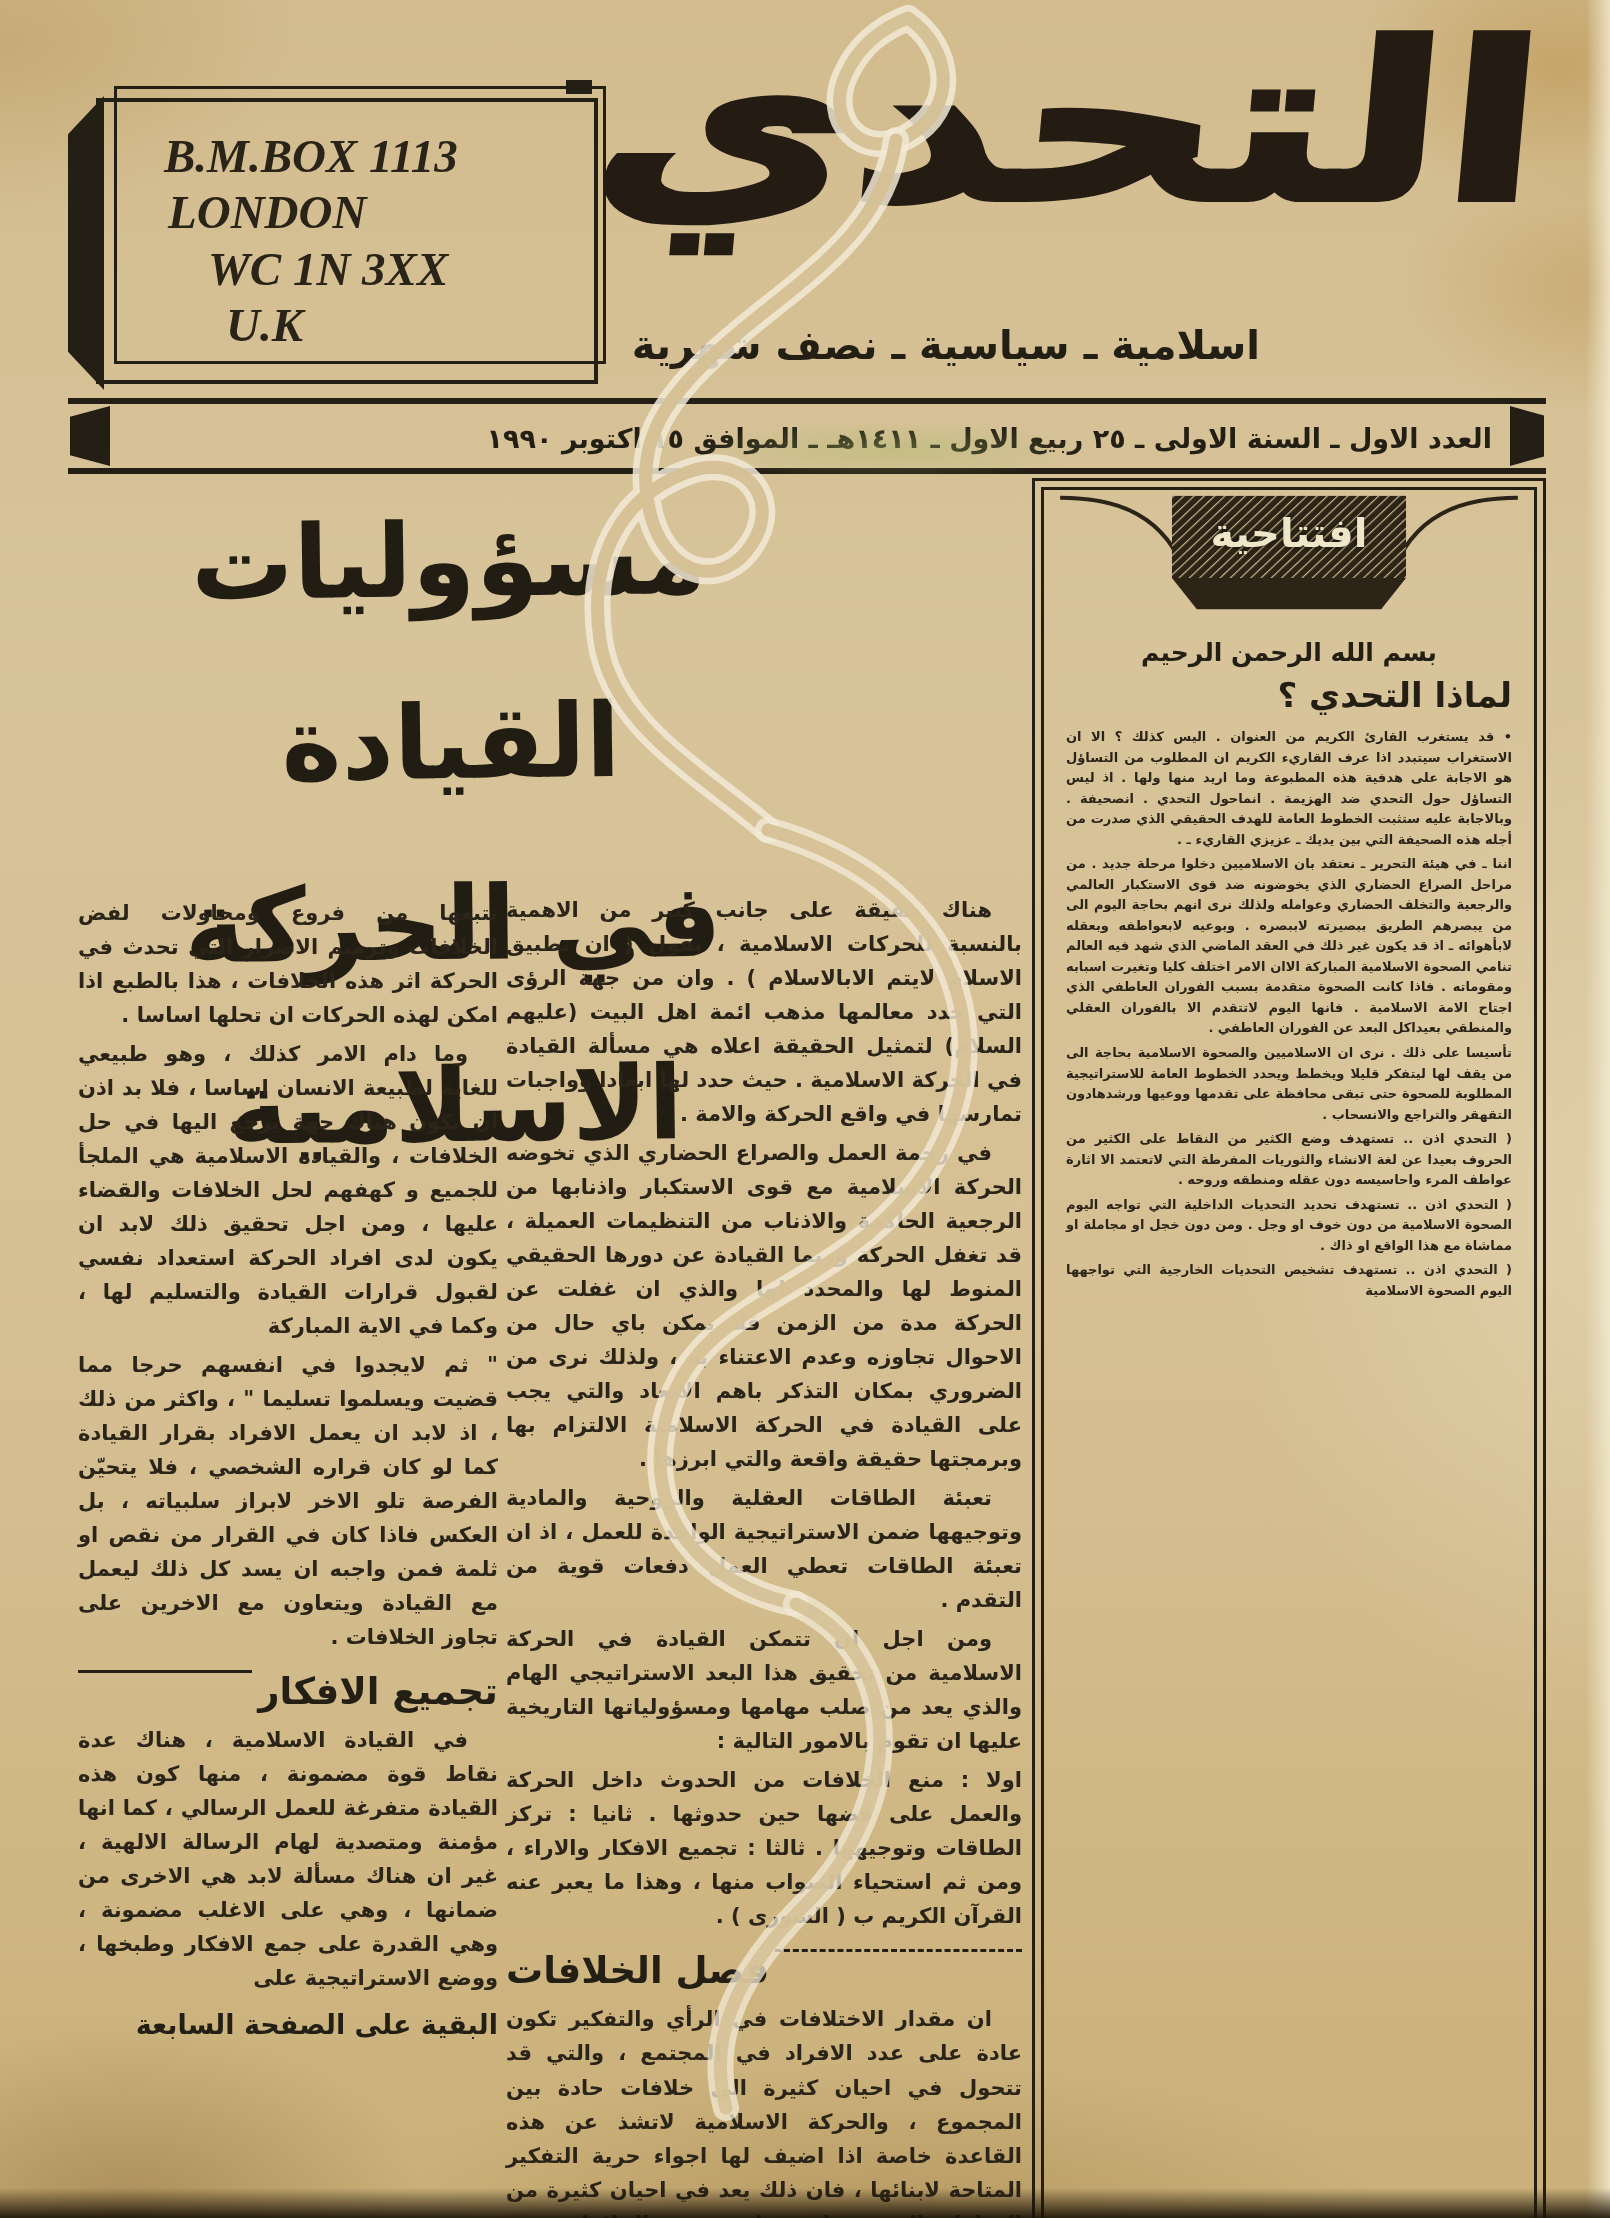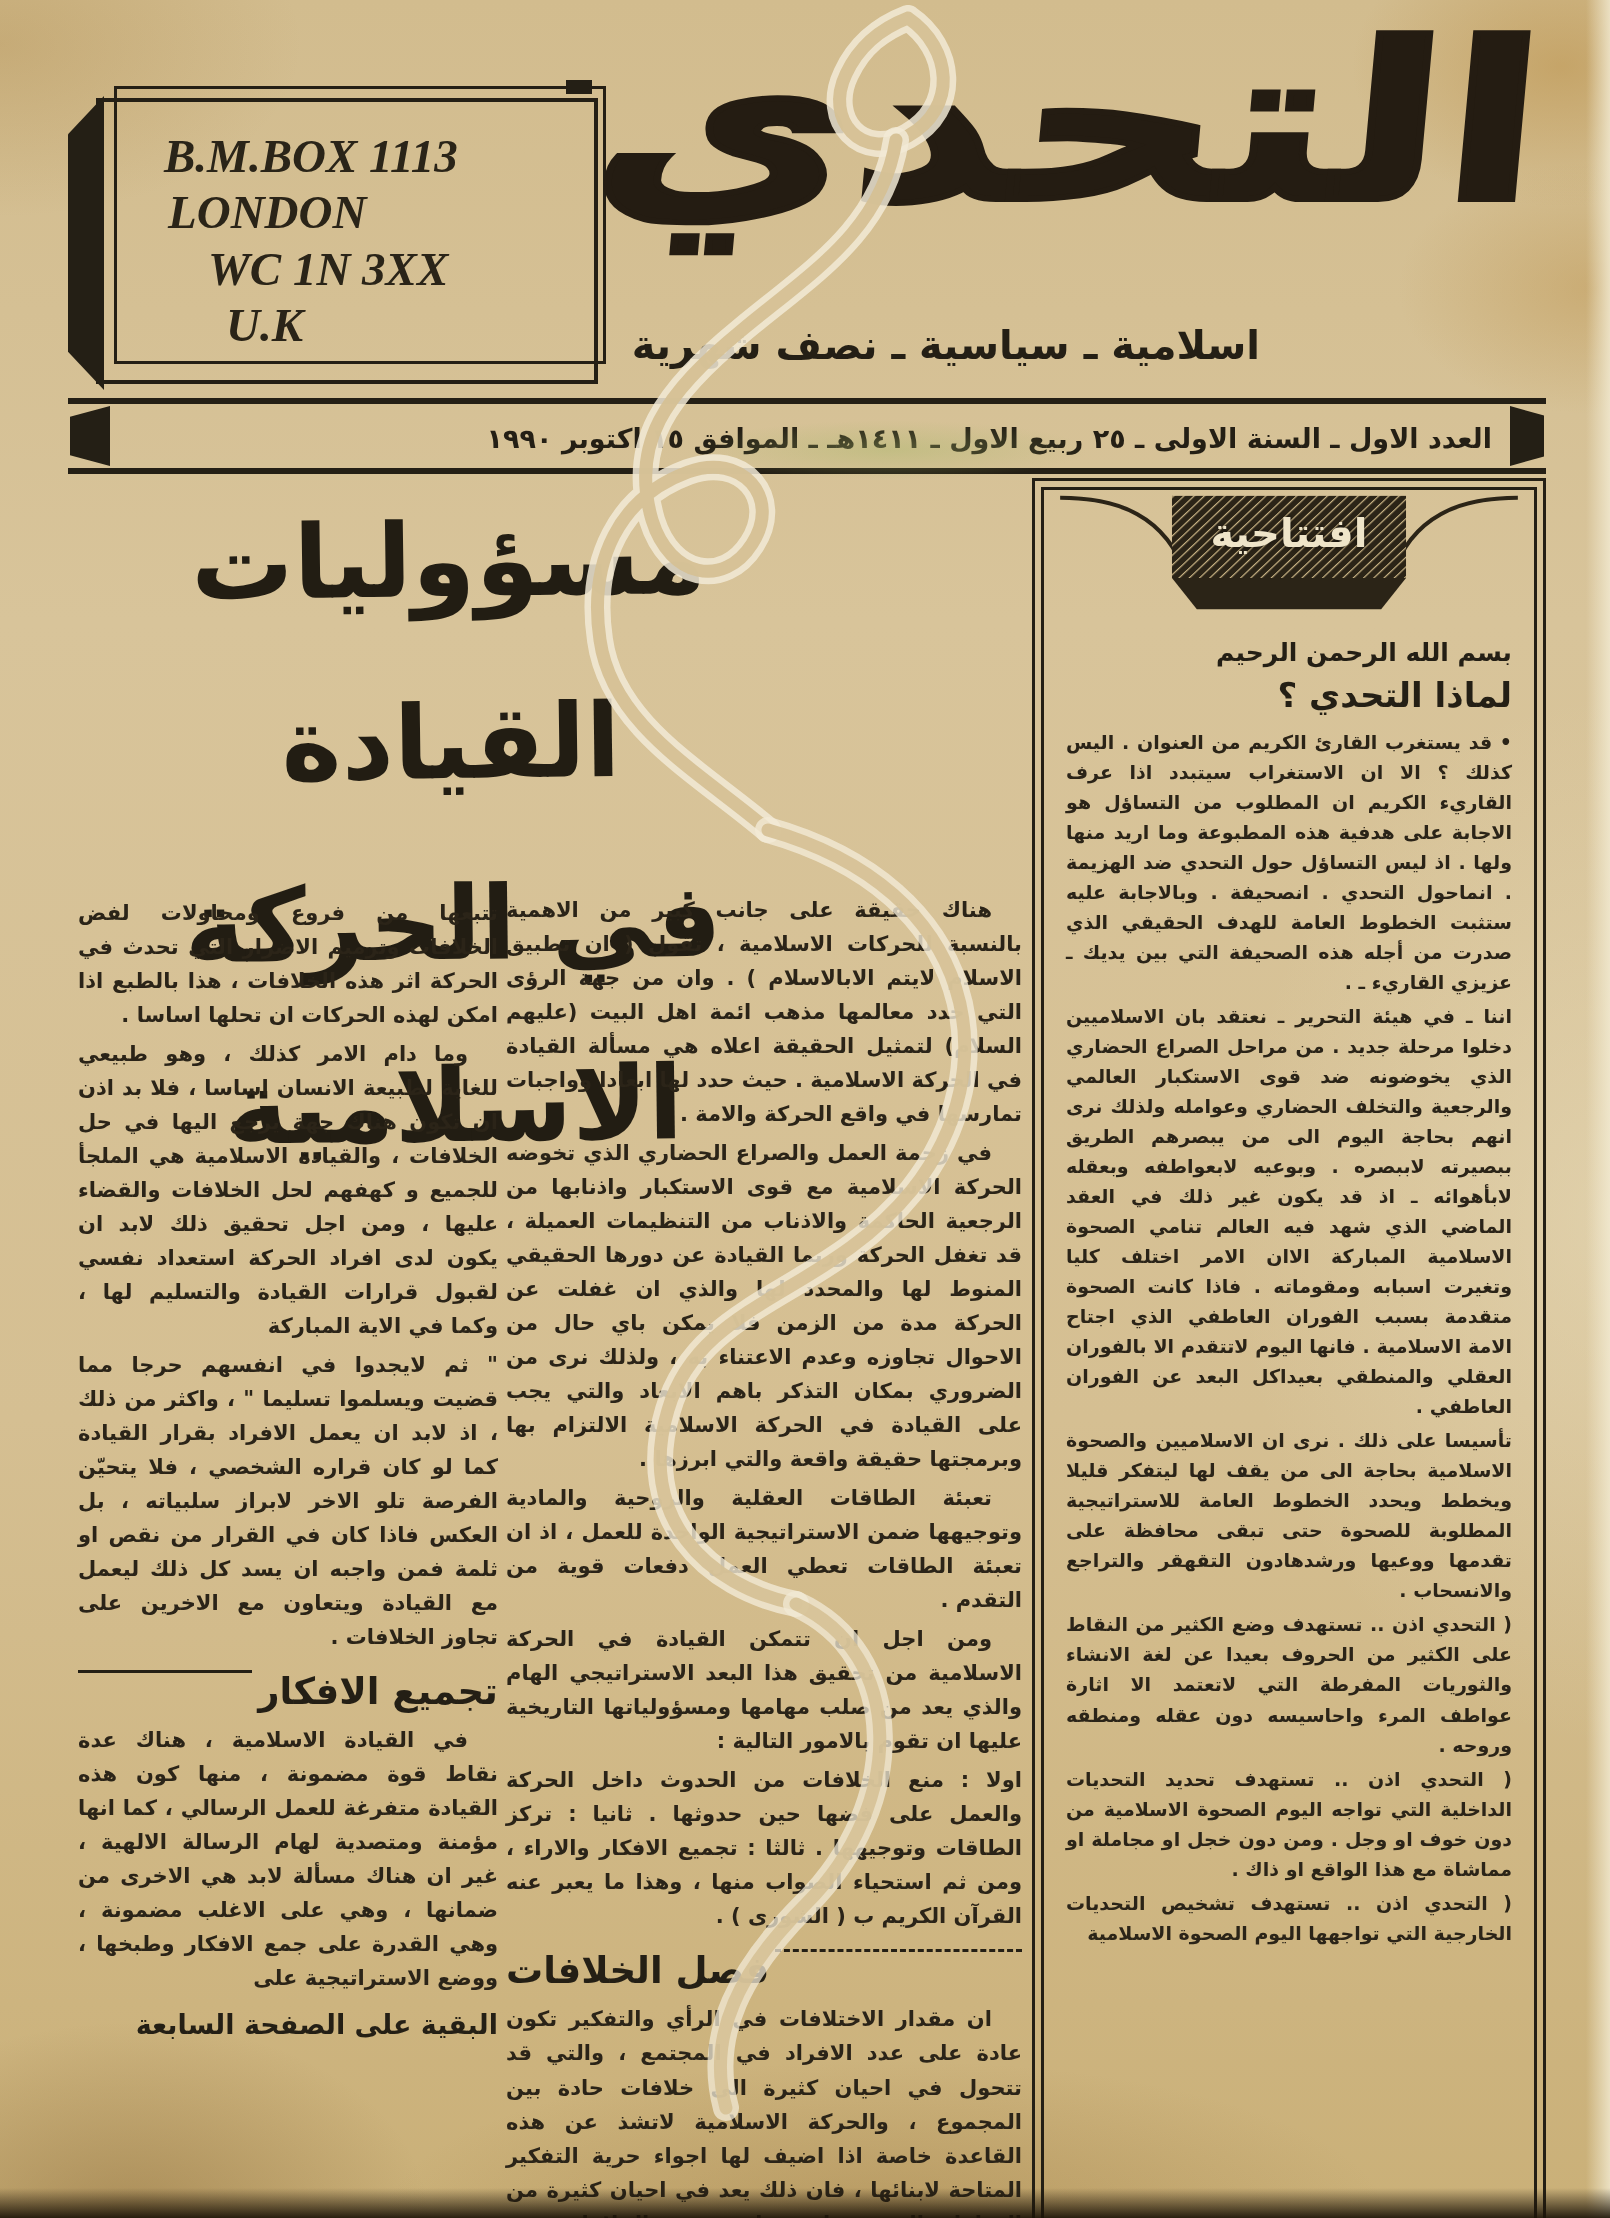--- a/index.html
+++ b/index.html
@@ -66,23 +66,23 @@
   .cont{font-size:27px;font-weight:bold;text-align:right;margin-top:14px;direction:rtl;}
 
   
   .editorial{position:absolute;left:1032px;top:478px;width:514px;height:2044px;
         border:3px solid #241f15;padding:6px;z-index:2;}
   .ed-inner{border:3px solid #241f15;height:100%;padding:0 22px;overflow:hidden;position:relative;}
   .banner-wrap{position:relative;height:132px;margin:0 -10px;}
   .banner-wrap svg{width:100%;height:132px;display:block;}
   .banner-text{position:absolute;left:50%;top:20px;transform:translateX(-50%);
         font-size:40px;font-weight:bold;color:#efe5c9;text-shadow:0 0 5px rgba(0,0,0,.6);direction:rtl;}
-  .basmala{font-size:25px;font-weight:bold;margin-top:16px;direction:rtl;}
+  .basmala{font-size:25px;font-weight:bold;text-align:center;margin-top:16px;direction:rtl;}
   .ed-title{font-size:34px;font-weight:bold;text-align:right;margin:8px 0 12px;direction:rtl;}
-  .editorial p{font-size:19px;font-weight:bold;line-height:1.58;text-align:justify;
+  .editorial p{font-size:13px;font-weight:bold;line-height:1.58;text-align:justify;
         direction:rtl;color:#2b2418;margin-bottom:4px;}
 
   
   .watermark{position:absolute;inset:0;z-index:6;pointer-events:none;}
 
   
   .edge-bottom{position:absolute;left:0;bottom:0;width:100%;height:30px;z-index:8;
         background:linear-gradient(180deg,transparent,rgba(28,20,8,.92));}
   .edge-right{position:absolute;right:0;top:0;width:24px;height:100%;z-index:8;
         background:linear-gradient(90deg,rgba(243,236,212,0),rgba(243,236,212,.8));}

